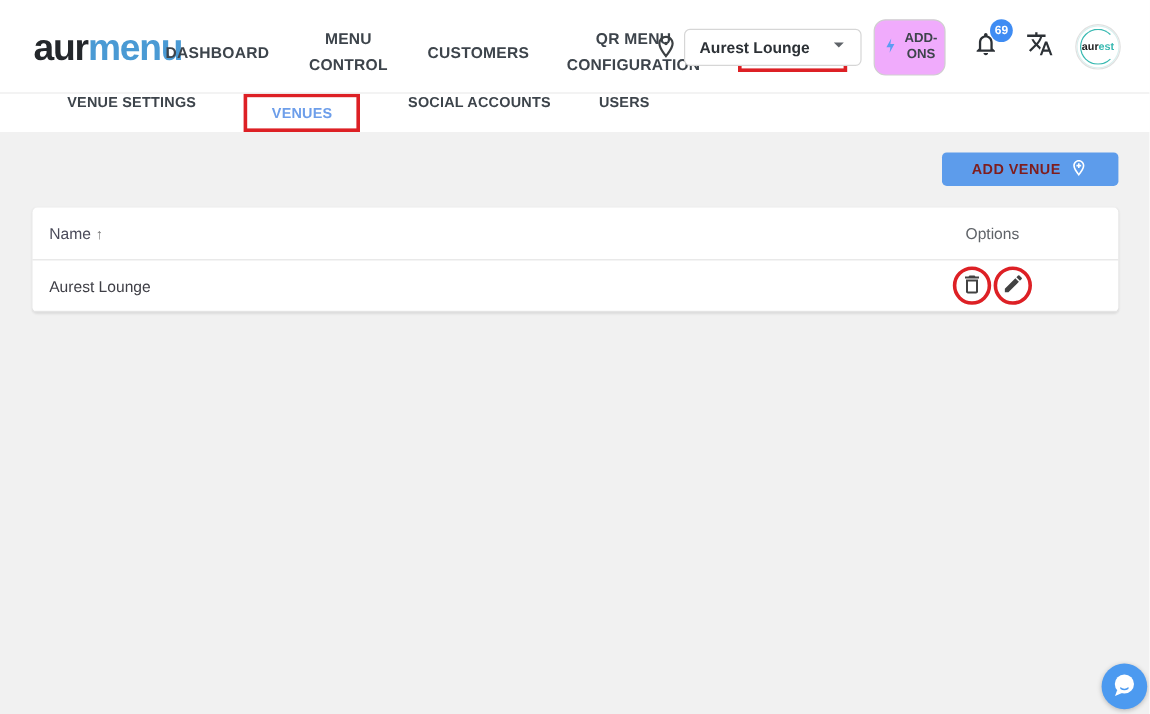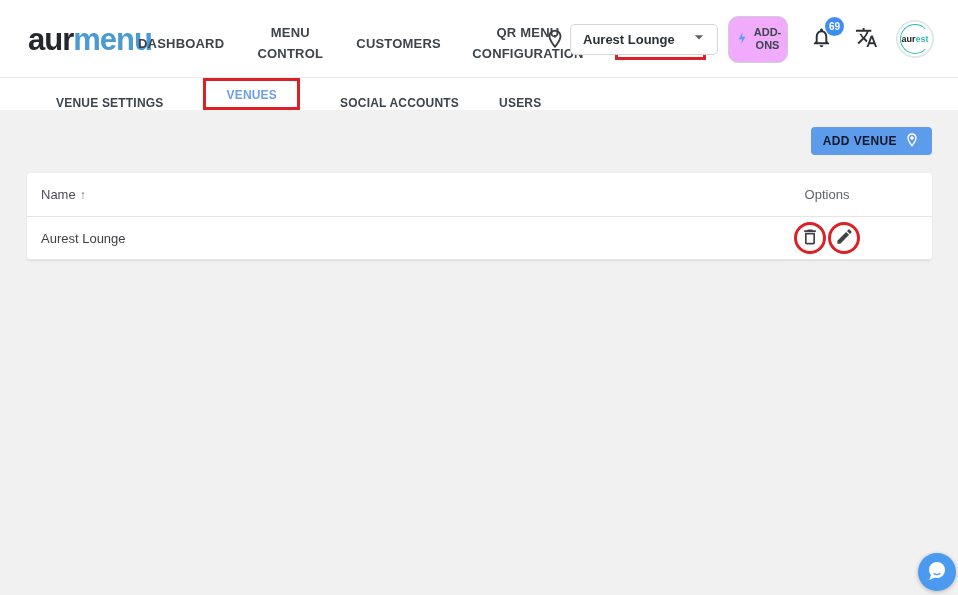--- a/index.html
+++ b/index.html
@@ -38,32 +38,32 @@
   .translate-wrap { margin-left:22px; cursor:pointer; }
   .avatar { margin-left:18px; width:38px; height:38px; border-radius:50%; background:#fff;
     border:1px solid #e0e0e0; box-shadow:0 0 0 1px #d9f0ef inset; display:flex;
     align-items:center; justify-content:center; font-size:9px; font-weight:700;
     cursor:pointer; flex:none; position:relative; }
   .avatar::after { content:""; position:absolute; inset:3px; border:1.5px solid #35b8b0;
     border-radius:50%; border-right-color:transparent; }
   .avatar .ap { color:#1c1c1c; } .avatar .as { color:#35b8b0; }
 
   
-  .subnav { height:32px; background:#fff; display:flex; align-items:flex-end; padding-left:56px; }
+  .subnav { height:32px; background:#fff; display:flex; align-items:flex-start; padding-left:56px; }
   .subnav .sub-item { font-size:12px; font-weight:700; color:#3d444b; margin-right:40px;
     letter-spacing:.2px; cursor:pointer; }
   .sub-item.active { color:#6d9eea; }
   .subnav .red-box { padding:4px 20px; }
 
   
   .main { position:relative; height:485px; background:#f1f1f1; }
   .toolbar { position:relative; height:63px; }
   .add-venue-btn { position:absolute; right:26px; top:17px; height:28px; background:#5d9ceb;
-    border:none; border-radius:4px; color:#0f172a; font-size:12px; font-weight:700;
-    letter-spacing:.4px; padding:0 12px; display:flex; align-items:center; gap:7px;
+    border:none; border-radius:4px; color:#7f1d1d; font-size:12px; font-weight:700;
+    letter-spacing:.4px; padding:0 25px; display:flex; align-items:center; gap:7px;
     cursor:pointer; font-family:inherit; }
   .ann-arrow { position:absolute; right:154px; top:136px; width:64px; height:14px; }
   .ann-arrow .shaft { position:absolute; left:0; top:5px; width:50px; height:4px; background:#dd2025; }
   .ann-arrow .head { position:absolute; right:0; top:0; width:0; height:0;
     border-left:14px solid #dd2025; border-top:7px solid transparent; border-bottom:7px solid transparent; }
 
   .card { position:absolute; left:27px; top:63px; width:905px; background:#fff;
     border-radius:4px; box-shadow:0 1px 2px rgba(0,0,0,.09); }
   .t-row { display:flex; align-items:center; border-bottom:1px solid #e4e4e4; }
   .t-head { height:44px; }

